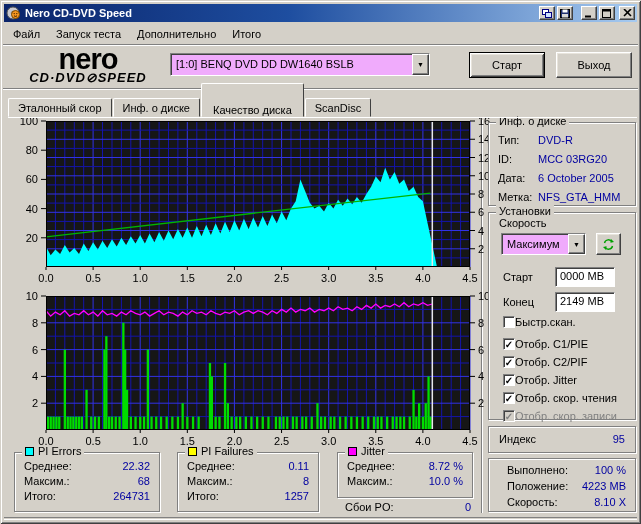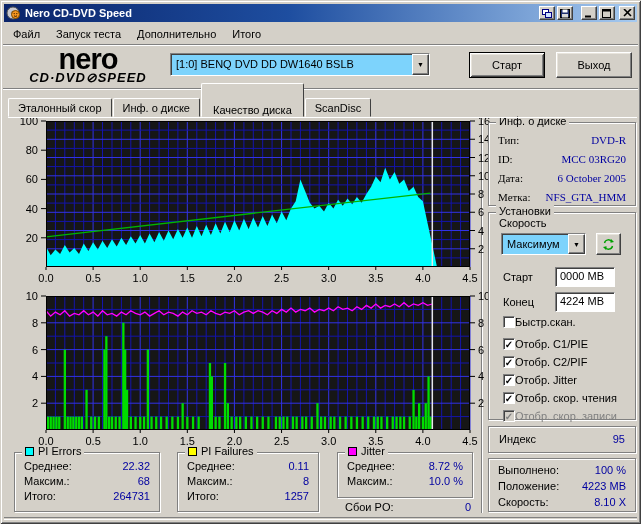--- a/index.html
+++ b/index.html
@@ -20,21 +20,21 @@
     display:flex;align-items:center;justify-content:center;margin-left:2px;}
   .winbtn svg{display:block}
   .gap6{width:6px}
   .menubar{position:absolute;left:6px;top:25px;height:17px;display:flex;gap:2px;align-items:center;text-align:right;}
   .menu-item{padding:2px 7px;}
   .sep{position:absolute;left:3px;width:635px;height:2px;border-top:1px solid #808080;border-bottom:1px solid #fff;}
   .sep.s1{top:44px}.sep.s2{top:88px}
   .logo{position:absolute;left:12px;top:47px;width:152px;text-align:center;}
   .logo .l1{font-size:29px;font-weight:bold;letter-spacing:-1px;line-height:24px;}
   .logo .l2{font-size:13px;font-weight:bold;font-style:italic;letter-spacing:1px;line-height:14px;}
-  .combo{position:absolute;display:flex;background:#7dd3fc;border:1px solid;
+  .combo{position:absolute;display:flex;background:#f0abfc;border:1px solid;
     border-color:#808080 #fff #fff #808080;box-shadow:inset 1px 1px 0 #404040;}
   .combo .txt{flex:1;line-height:20px;padding-left:5px;white-space:nowrap;overflow:hidden;}
   .combo .arrowbtn{width:17px;background:#D4D0C8;border:1px solid;border-color:#fff #404040 #404040 #fff;
     box-shadow:inset -1px -1px 0 #808080;display:flex;align-items:center;justify-content:center;font-size:7px;}
   .drive{left:170px;top:53px;width:260px;height:23px;}
   .btn{position:absolute;background:#D4D0C8;border:1px solid;border-color:#fff #404040 #404040 #fff;
     box-shadow:inset -1px -1px 0 #808080, inset 1px 1px 0 #e8e4dc;
     text-align:center;}
   .btn.default{border:1px solid #000;
     box-shadow:inset 1px 1px 0 #fff, inset -1px -1px 0 #404040, inset 2px 2px 0 #e8e4dc, inset -2px -2px 0 #808080;}
@@ -48,21 +48,21 @@
   .vsep{position:absolute;left:481px;top:120px;height:393px;width:2px;
     border-left:1px solid #808080;border-right:1px solid #fff;}
   .plot{position:absolute;overflow:visible;}
   .plot text{font-family:"Liberation Sans",sans-serif;font-size:11px;fill:#000;}
   .groupbox{position:absolute;border:1px solid #808080;box-shadow:1px 1px 0 #fff, inset 1px 1px 0 #fff;}
   .caption{position:absolute;top:-8px;left:7px;background:#D4D0C8;padding:0 3px;white-space:nowrap;display:flex;align-items:center;gap:4px;}
   .caption .sq{width:9px;height:9px;border:1px solid #000;display:inline-block;}
   .grow{display:flex;justify-content:space-between;padding:0 9px;line-height:17px;}
   .navy{color:#0000A0;}
   .disc-rows{padding-top:8px;}
-  .disc-rows .grow{justify-content:space-between;line-height:19px;font-family:Liberation Serif, serif;}
+  .disc-rows .grow{justify-content:flex-start;line-height:19px;}
   .disc-rows .lab{width:40px;}
   .field{position:absolute;background:#fff;border:1px solid;border-color:#808080 #fff #fff #808080;
     box-shadow:inset 1px 1px 0 #404040;line-height:17px;padding-left:4px;}
   .cbrow{position:absolute;left:14px;display:flex;align-items:center;gap:0;height:14px;}
   .cbbox{width:12px;height:12px;background:#fff;border:1px solid;border-color:#808080 #fff #fff #808080;
     box-shadow:inset 1px 1px 0 #404040;font-size:10px;line-height:11px;text-align:center;font-weight:bold;}
   .cbrow.disabled{color:#808080;}
   .cbrow.disabled .cbbox{background:#D4D0C8;color:#808080;}
   .statbox .grow{line-height:15px;}
   .pofrow{position:absolute;left:345px;top:501px;width:126px;display:flex;justify-content:space-between;}
@@ -488,21 +488,21 @@
       <svg width="13" height="13">
         <path d="M2.5 5 A4 4 0 0 1 10 4" fill="none" stroke="#00a000" stroke-width="1.4"></path>
         <path d="M10.5 8 A4 4 0 0 1 3 9" fill="none" stroke="#00a000" stroke-width="1.4"></path>
         <path d="M9 1 L12 4 L8.4 4.8 Z" fill="#00a000"></path>
         <path d="M4 12 L1 9 L4.6 8.2 Z" fill="#00a000"></path>
       </svg>
     </div>
     <div style="position:absolute;left:14px;top:58px;">Старт</div>
     <div class="field" style="left:66px;top:54px;width:60px;height:20px;">0000 MB</div>
     <div style="position:absolute;left:14px;top:83px;">Конец</div>
-    <div class="field" style="left:66px;top:79px;width:60px;height:20px;">4224 MB</div>
+    <div class="field" style="left:66px;top:79px;width:60px;height:20px;">2149 MB</div>
     <div id="cbs">
         <div class="cbrow" style="top: 102px;">
           <span class="cbbox"></span>
           <span>Быстр.скан.</span>
         </div>
         <div class="cbrow" style="top: 124px;">
           <span class="cbbox">✓</span>
           <span>Отобр. C1/PIE</span>
         </div>
         <div class="cbrow" style="top: 142px;">
@@ -525,21 +525,21 @@
   </div>
 
   <div class="groupbox" style="left:488px;top:426px;width:148px;height:27px;">
     <div class="idxrow">
       <span>Индекс</span>
       <span class="navy">95</span>
     </div>
   </div>
 
   <div class="groupbox" style="left:488px;top:458px;width:148px;height:54px;">
-    <div id="progrows" style="padding-top:3px;">
+    <div id="progrows" style="padding-top:3px;margin-left:9px;">
         <div class="grow" style="line-height: 16px;">
           <span>Выполнено:</span>
           <span class="navy">100 %</span>
         </div>
         <div class="grow" style="line-height: 16px;">
           <span>Положение:</span>
           <span class="navy">4223 MB</span>
         </div>
         <div class="grow" style="line-height: 16px;">
           <span>Скорость:</span>

